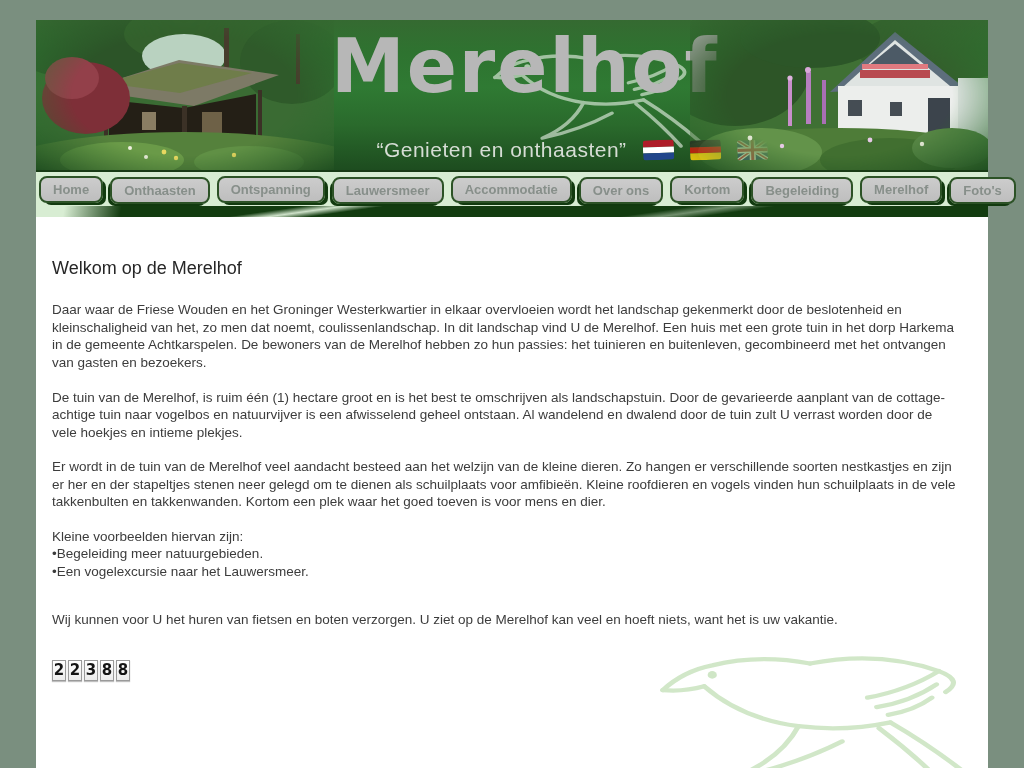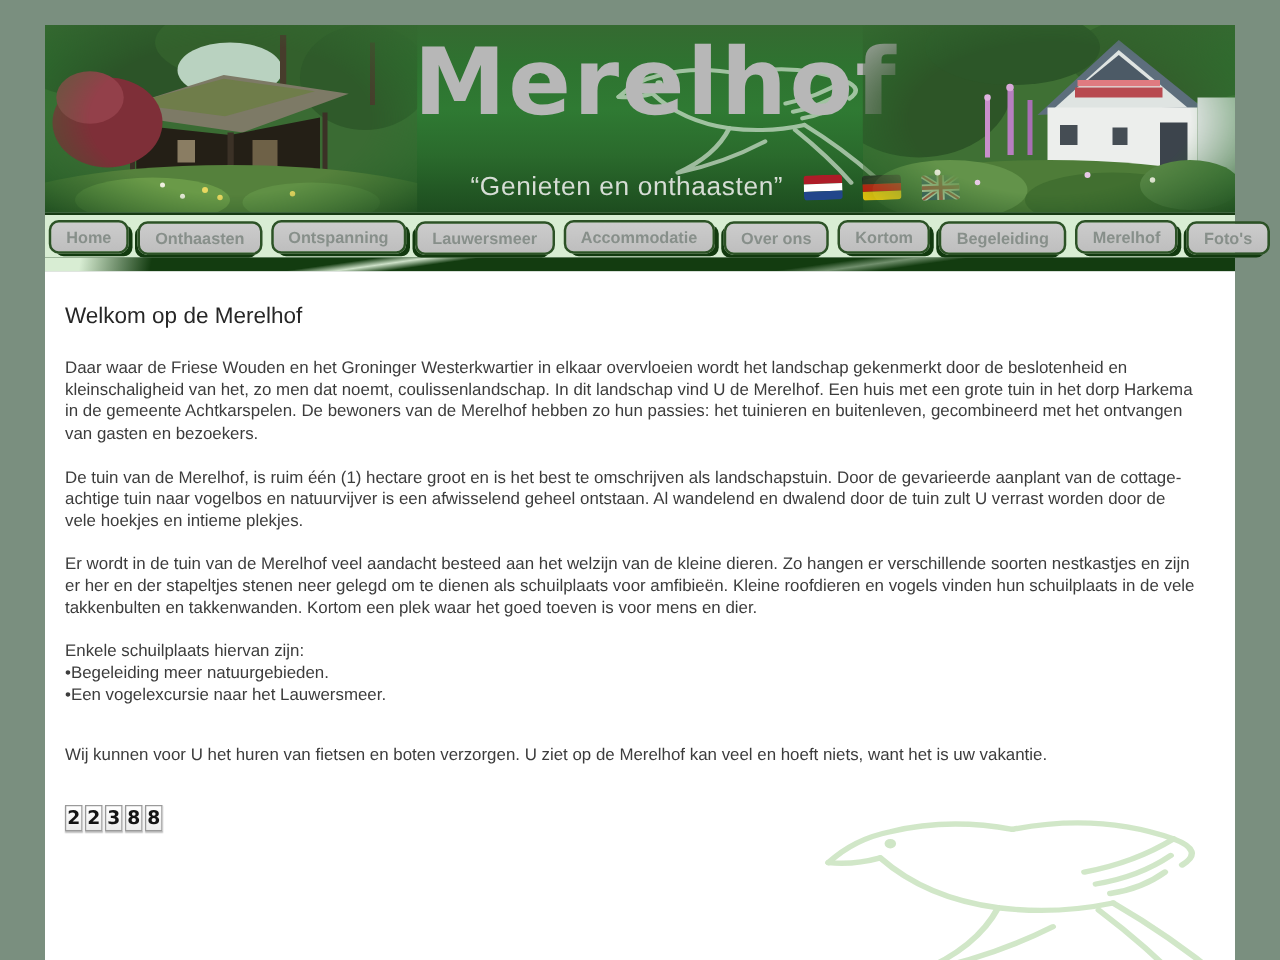--- a/index.html
+++ b/index.html
@@ -64,21 +64,21 @@
       linear-gradient(100deg, #d8edd3 0%, #d8edd3 3%, rgba(216,237,211,0) 9%);
   }
   
   .main{
     position:relative;background:#ffffff;
     height:551px;overflow:hidden;
     padding:24px 18px 0 16px;
     color:#3c3c3c;font-size:13.5px;line-height:1.3;
   }
   .page-heading{
-    font-size:18px;font-weight:normal;color:#262626;margin:0 0 21px 0;
+    font-size:18px;font-weight:normal;color:#262626;margin:16px 0 21px 0;
   }
   .para{margin:0 12px 17px 0;}
   .list-line{margin:0;}
   .closing{margin:30px 0 0 0;}
   .counter{margin-top:32px;display:flex;gap:2px;}
   .digit{
     display:inline-block;width:12px;height:19px;line-height:19px;text-align:center;
     background:linear-gradient(180deg,#ffffff,#ececec);
     border:1px solid #9a9a9a;box-shadow:0 1px 1px rgba(0,0,0,.25);
     font-family:"DejaVu Sans", sans-serif;font-weight:bold;font-size:15px;color:#141414;
@@ -208,21 +208,21 @@
     <a class="tab">Merelhof</a>
     <a class="tab">Foto's</a>
   </div>
   <div class="nav-strip"></div>
 
   <div class="main">
     <h2 class="page-heading">Welkom op de Merelhof</h2>
     <p class="para">Daar waar de Friese Wouden en het Groninger Westerkwartier in elkaar overvloeien wordt het landschap gekenmerkt door de beslotenheid en kleinschaligheid van het, zo men dat noemt, coulissenlandschap. In dit landschap vind U de Merelhof. Een huis met een grote tuin in het dorp Harkema in de gemeente Achtkarspelen. De bewoners van de Merelhof hebben zo hun passies: het tuinieren en buitenleven, gecombineerd met het ontvangen van gasten en bezoekers.</p>
     <p class="para">De tuin van de Merelhof, is ruim één (1) hectare groot en is het best te omschrijven als landschapstuin. Door de gevarieerde aanplant van de cottage-achtige tuin naar vogelbos en natuurvijver is een afwisselend geheel ontstaan. Al wandelend en dwalend door de tuin zult U verrast worden door de vele hoekjes en intieme plekjes.</p>
     <p class="para">Er wordt in de tuin van de Merelhof veel aandacht besteed aan het welzijn van de kleine dieren. Zo hangen er verschillende soorten nestkastjes  en zijn er her en der stapeltjes stenen neer gelegd om te dienen als schuilplaats voor amfibieën. Kleine roofdieren en vogels vinden hun schuilplaats in de vele takkenbulten en takkenwanden. Kortom een plek waar het goed toeven is voor mens en dier.</p>
-    <p class="para list-line">Enkele schuilplaats hiervan zijn:</p>
+    <p class="para list-line">Kleine voorbeelden hiervan zijn:</p>
     <p class="para list-line">•Begeleiding meer natuurgebieden.</p>
     <p class="para list-line">•Een vogelexcursie naar het Lauwersmeer.</p>
     <p class="para closing">Wij kunnen voor U het huren van fietsen en boten verzorgen. U ziet op de Merelhof kan veel en hoeft niets, want het is uw vakantie.</p>
 
     <div class="counter">
       <span class="digit">2</span>
       <span class="digit">2</span>
       <span class="digit">3</span>
       <span class="digit">8</span>
       <span class="digit">8</span>

